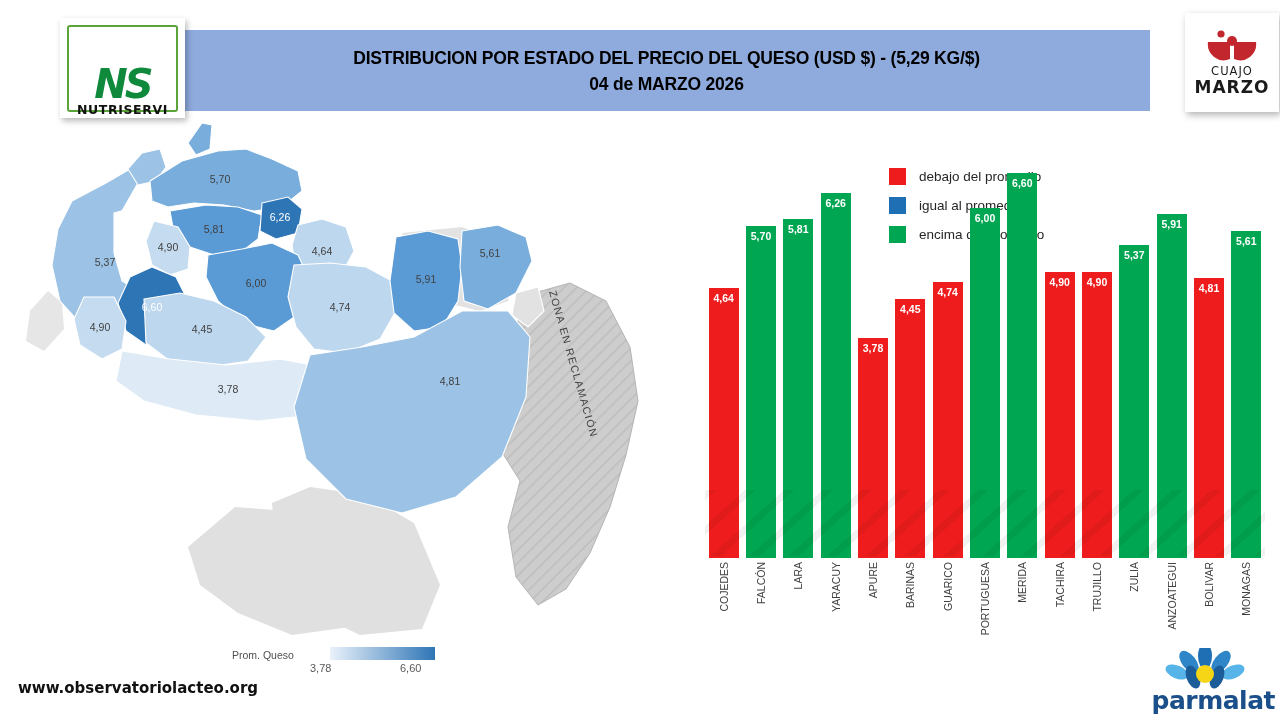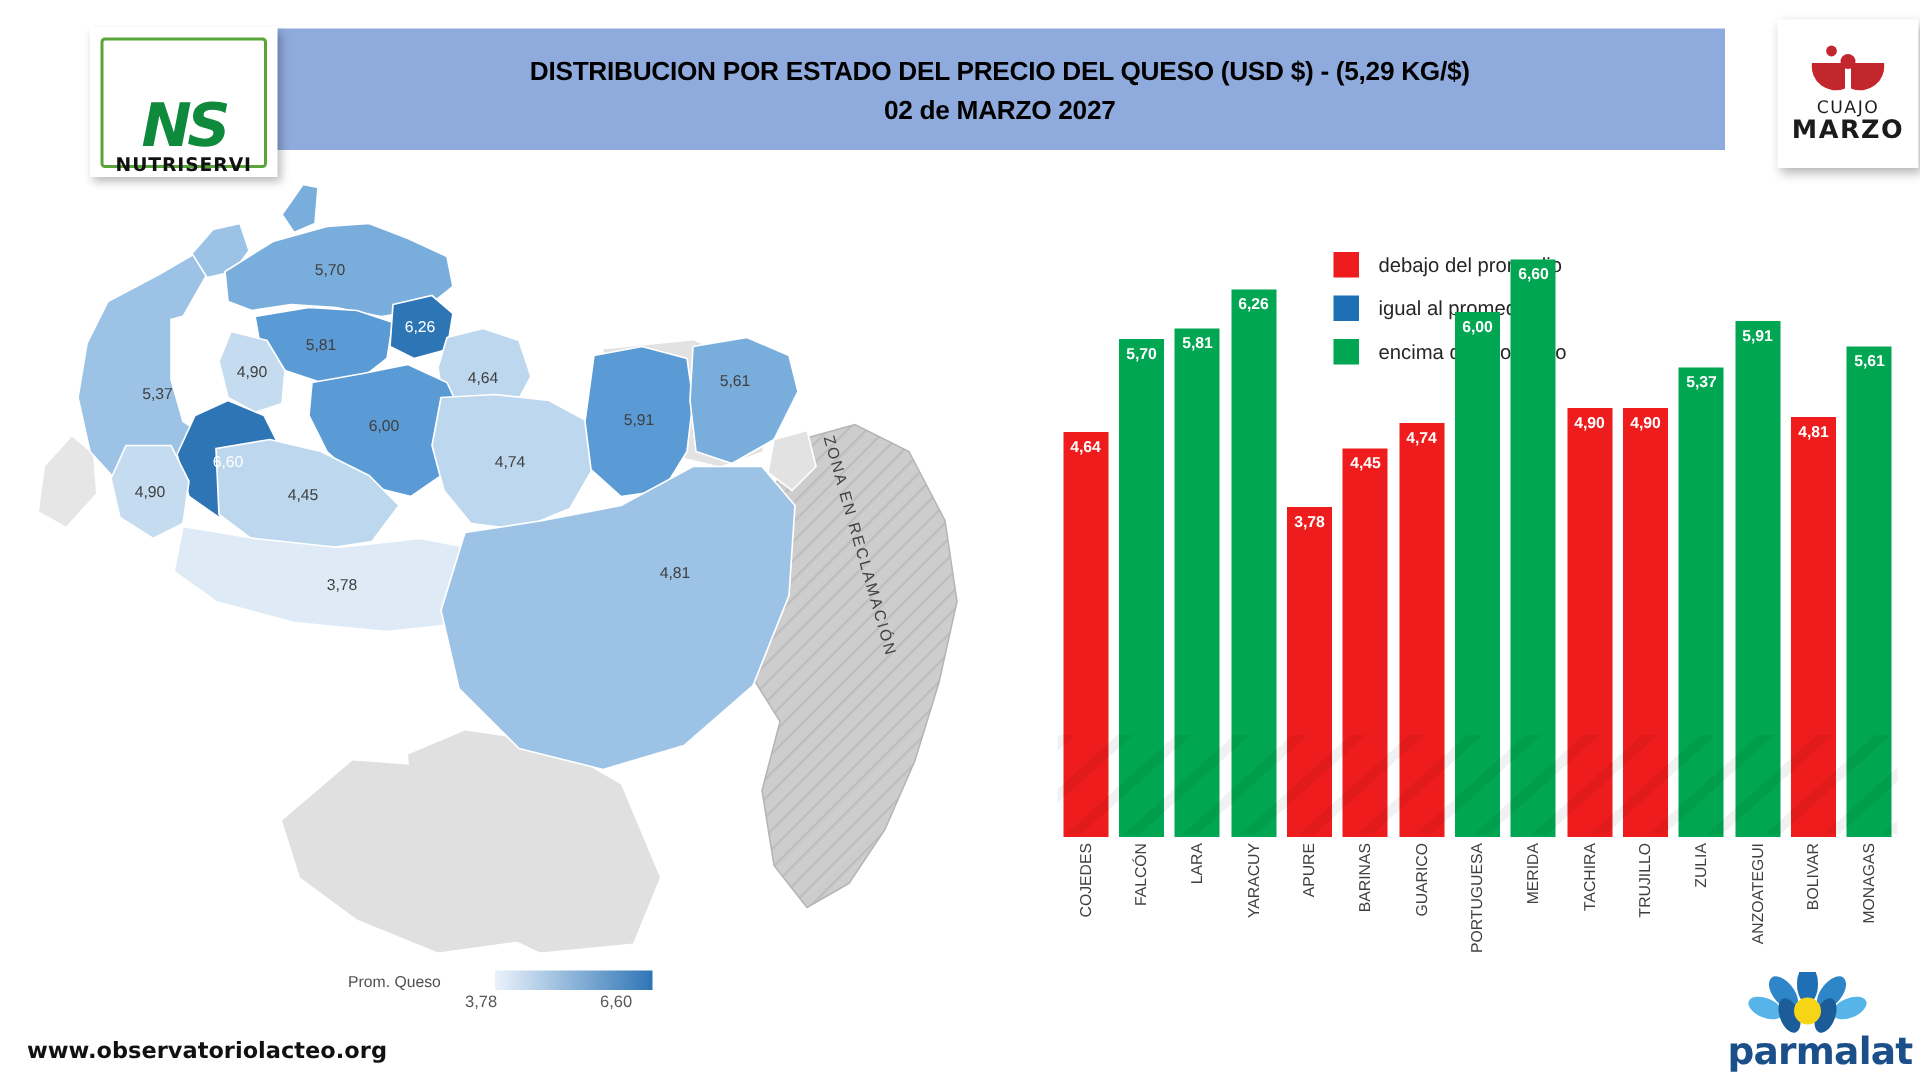--- a/index.html
+++ b/index.html
@@ -2,21 +2,21 @@
 <html><head>
 <meta charset="utf-8">
 <style>
   html,body{margin:0;padding:0;}
   body{
     width:1280px;height:720px;background:#ffffff;overflow:hidden;position:relative;
     font-family:"Liberation Sans","DejaVu Sans",sans-serif;
   }
   
   #header-band{
-    position:absolute;left:183px;top:19px;width:967px;height:81px;
+    position:absolute;left:183px;top:30px;width:967px;height:81px;
     background:#8faadc;
     display:flex;align-items:center;justify-content:center;flex-direction:column;
   }
   #header-band .ttl{
     font-weight:bold;color:#000;font-size:17.5px;letter-spacing:-0.2px;
     line-height:26px;text-align:center;white-space:nowrap;
   }
   
   #logo-left{
     position:absolute;left:60px;top:18px;width:125px;height:100px;
@@ -88,35 +88,34 @@
   }
   #streak{
     position:absolute;left:0;top:340px;width:560px;height:66px;pointer-events:none;
     background:repeating-linear-gradient(-42deg,rgba(0,0,0,0.065) 0 7px,rgba(0,0,0,0) 7px 26px);
     opacity:.85;
   }
   
   #footer-url{
     position:absolute;left:18px;top:679px;font-size:15px;font-weight:bold;color:#111;
     font-family:"DejaVu Sans",sans-serif;
-    margin-top:12px;
   }
   #parmalat{position:absolute;left:1135px;top:648px;width:140px;height:66px;}
   #parmalat .word{
     position:absolute;left:0;top:38px;width:140px;text-align:right;
     font-family:"DejaVu Sans",sans-serif;font-weight:bold;font-size:25px;color:#1b4f8a;
     letter-spacing:-0.5px;
   }
 </style>
 </head>
 <body>
 
 <div id="header-band">
   <div class="ttl">DISTRIBUCION POR ESTADO DEL PRECIO DEL QUESO (USD $)  - (5,29 KG/$)</div>
-  <div class="ttl">02 de MARZO 2027</div>
+  <div class="ttl">04 de MARZO 2026</div>
 </div>
 
 <div id="logo-left">
   <div class="inner">
     <div class="ns">NS</div>
     <div class="nsword">NUTRISERVI</div>
   </div>
 </div>
 
 <div id="logo-right">

